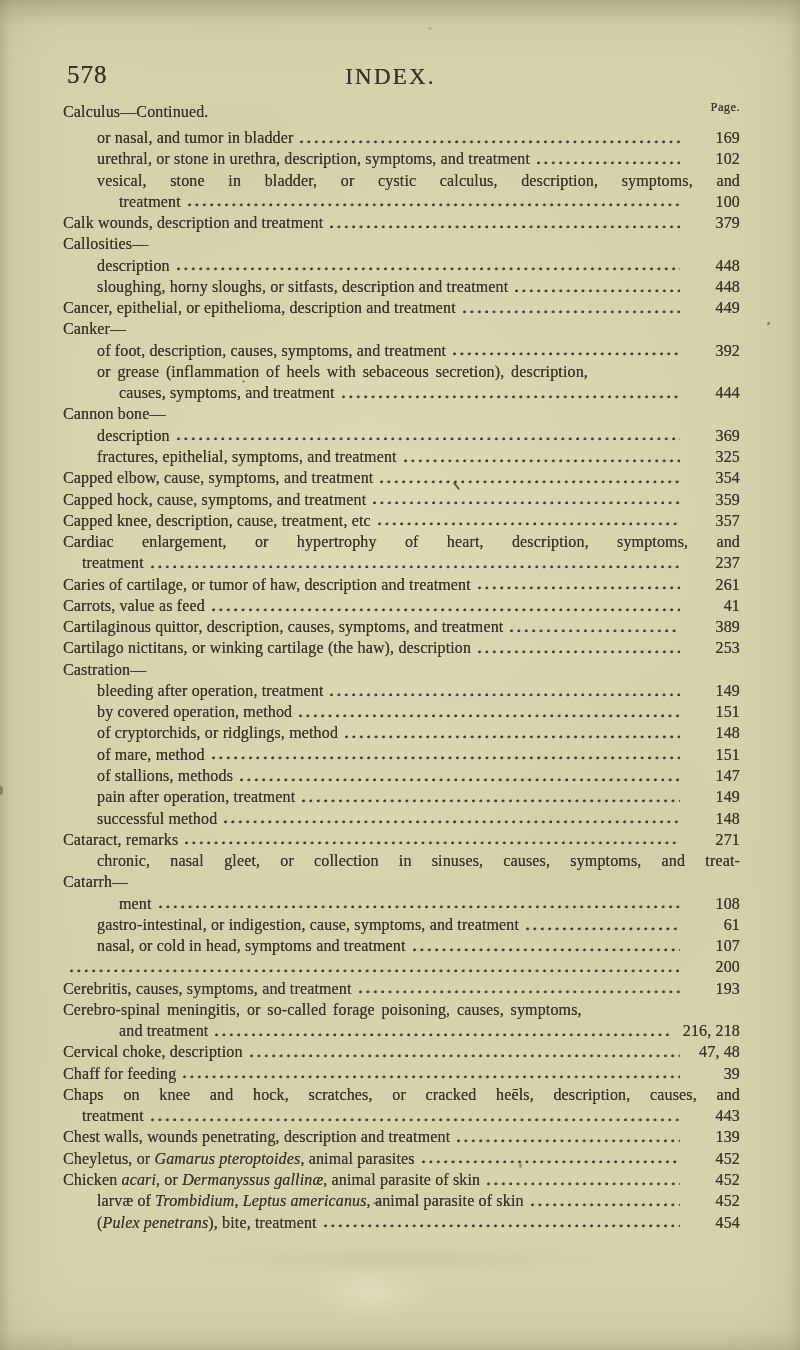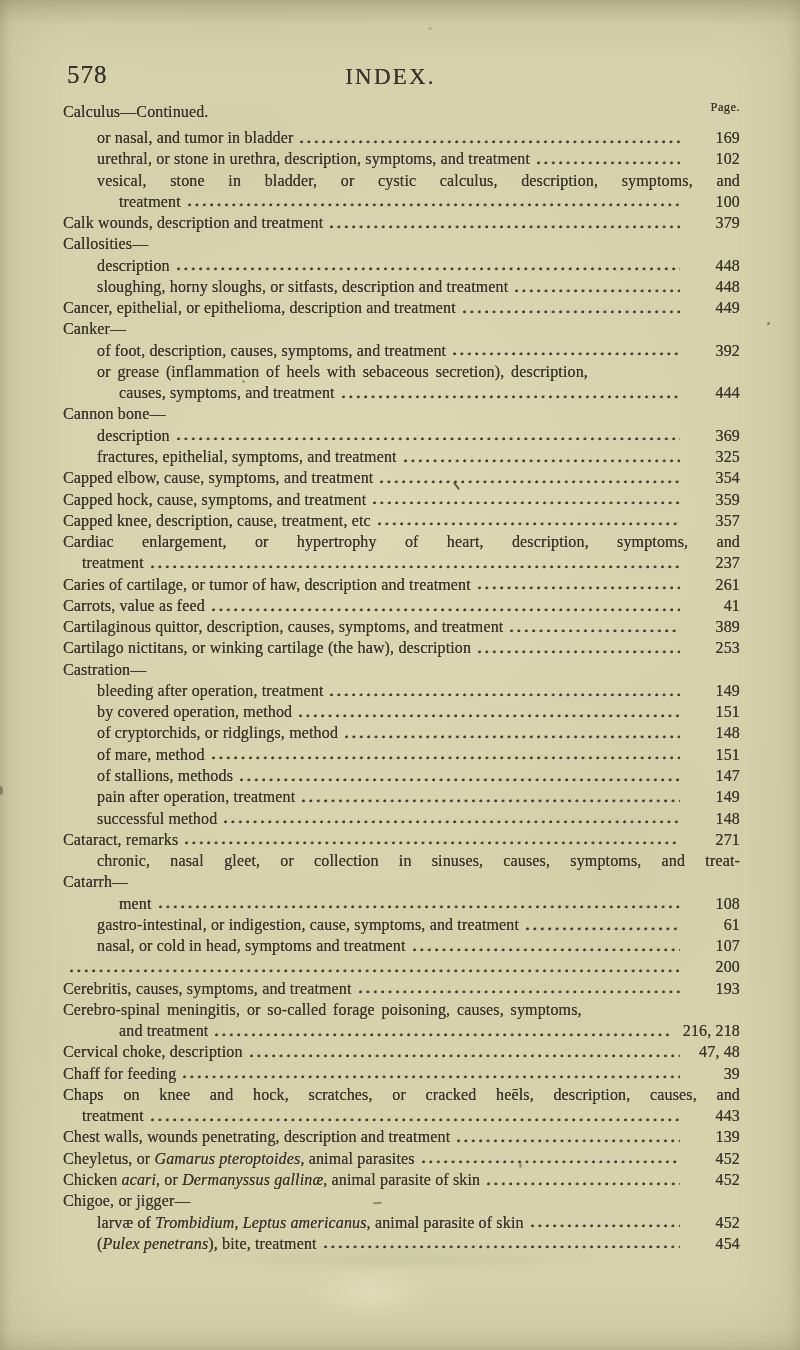--- a/index.html
+++ b/index.html
@@ -313,24 +313,20 @@
       <div class="row ind-main">
     <span class="txt"><span>Cheyletus, or </span><i>Gamarus pteroptoides</i><span>, animal parasites</span></span>
     <span class="leader"></span>
     <span class="num">452</span>
   </div>
       <div class="row ind-main">
     <span class="txt"><span>Chicken </span><i>acari</i><span>, or </span><i>Dermanyssus gallinæ</i><span>, animal parasite of skin</span></span>
     <span class="leader"></span>
     <span class="num">452</span>
   </div>
-      <div class="row ind-main">
-    <span class="txt"><span>Chigoe, or jigger—</span></span>
-
-  </div>
       <div class="row ind-sub">
     <span class="txt"><span>larvæ of </span><i>Trombidium</i><span>, </span><i>Leptus americanus</i><span>, animal parasite of skin</span></span>
     <span class="leader"></span>
     <span class="num">452</span>
   </div>
       <div class="row ind-sub">
     <span class="txt"><span>(</span><i>Pulex penetrans</i><span>), bite, treatment</span></span>
     <span class="leader"></span>
     <span class="num">454</span>
   </div>

